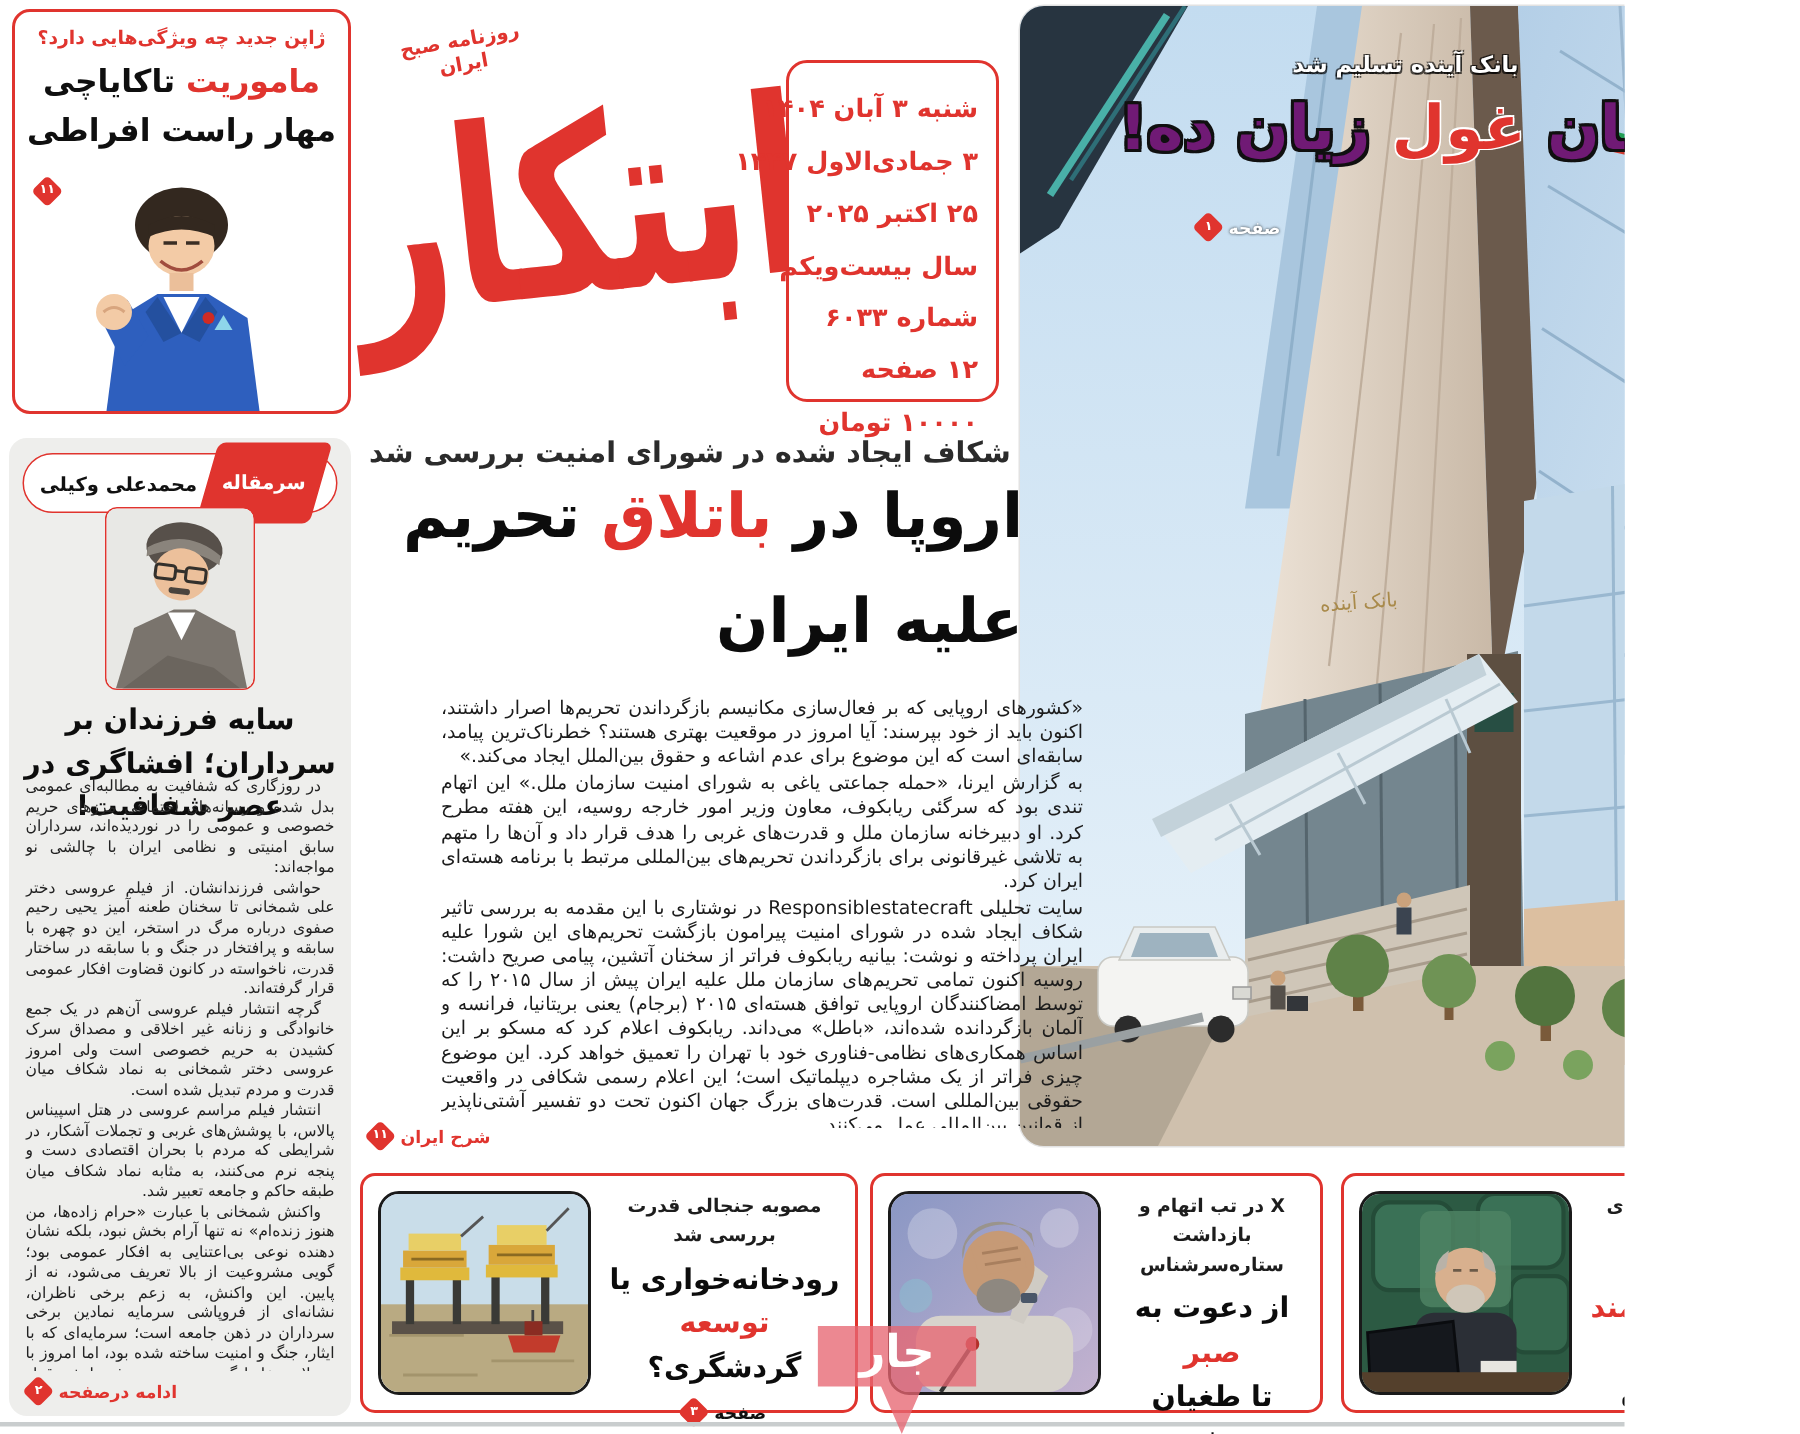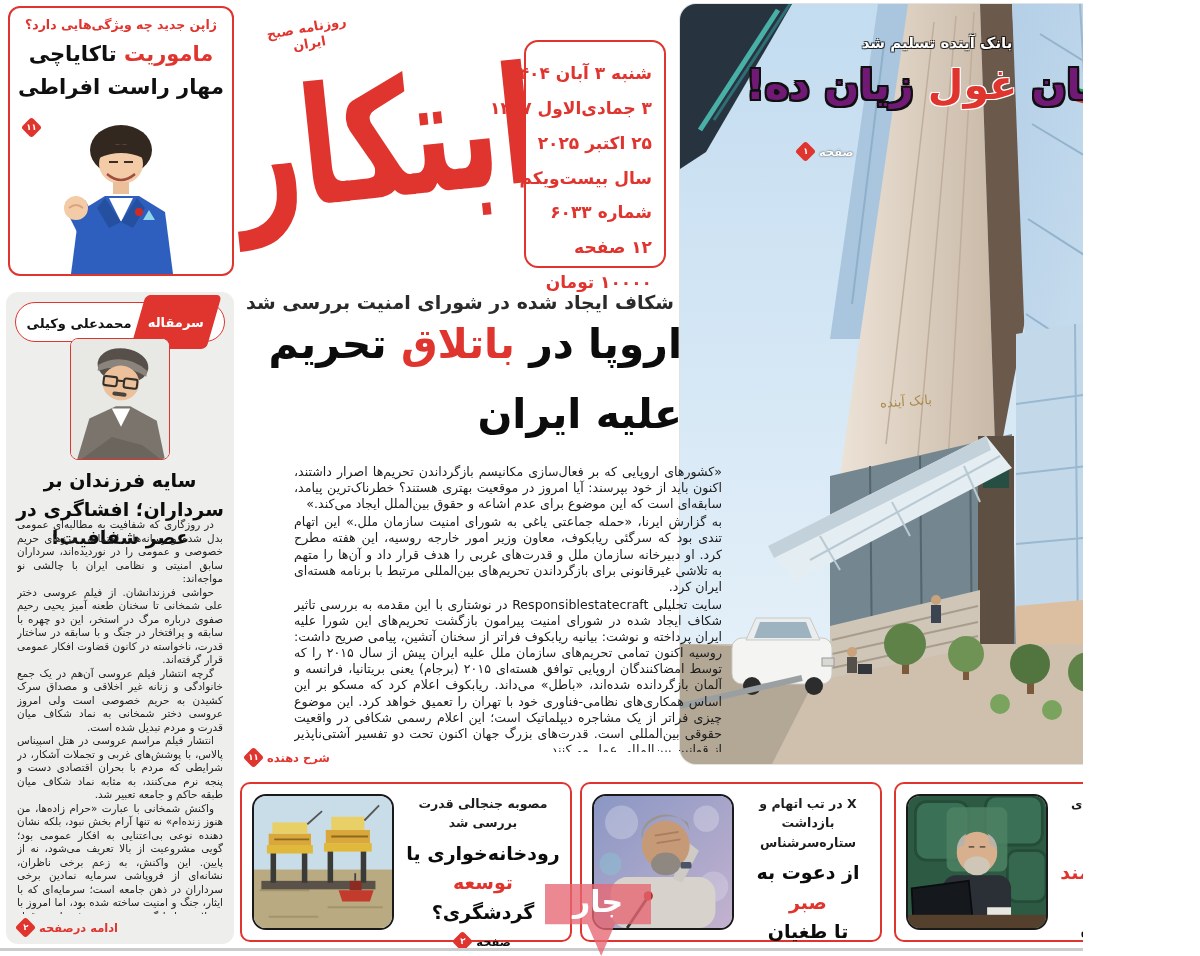--- a/index.html
+++ b/index.html
@@ -268,21 +268,21 @@
     <span class="red-word">باتلاق</span>
     <span>تحریم</span><br>
     <span>علیه ایران</span>
   </div>
   <div class="main-body">
     <p>«کشورهای اروپایی که بر فعال‌سازی مکانیسم بازگرداندن تحریم‌ها اصرار داشتند، اکنون باید از خود بپرسند: آیا امروز در موقعیت بهتری هستند؟ خطرناک‌ترین پیامد، سابقه‌ای است که این موضوع برای عدم اشاعه و حقوق بین‌الملل ایجاد می‌کند.»</p>
     <p>به گزارش ایرنا، «حمله جماعتی یاغی به شورای امنیت سازمان ملل.» این اتهام تندی بود که سرگئی ریابکوف، معاون وزیر امور خارجه روسیه، این هفته مطرح کرد. او دبیرخانه سازمان ملل و قدرت‌های غربی را هدف قرار داد و آن‌ها را متهم به تلاشی غیرقانونی برای بازگرداندن تحریم‌های بین‌المللی مرتبط با برنامه هسته‌ای ایران کرد.</p>
     <p>سایت تحلیلی Responsiblestatecraft در نوشتاری با این مقدمه به بررسی تاثیر شکاف ایجاد شده در شورای امنیت پیرامون بازگشت تحریم‌های این شورا علیه ایران پرداخته و نوشت: بیانیه ریابکوف فراتر از سخنان آتشین، پیامی صریح داشت: روسیه اکنون تمامی تحریم‌های سازمان ملل علیه ایران پیش از سال ۲۰۱۵ را که توسط امضاکنندگان اروپایی توافق هسته‌ای ۲۰۱۵ (برجام) یعنی بریتانیا، فرانسه و آلمان بازگردانده شده‌اند، «باطل» می‌داند. ریابکوف اعلام کرد که مسکو بر این اساس همکاری‌های نظامی-فناوری خود با تهران را تعمیق خواهد کرد. این موضوع چیزی فراتر از یک مشاجره دیپلماتیک است؛ این اعلام رسمی شکافی در واقعیت حقوقی بین‌المللی است. قدرت‌های بزرگ جهان اکنون تحت دو تفسیر آشتی‌ناپذیر از قوانین بین‌المللی عمل می‌کنند.</p>
   </div>
   <span class="pgrow main-continue">
-    <span class="cont-label">شرح دهنده</span>
+    <span class="cont-label">شرح ایران</span>
     <span class="diamond">
         <b>۱۱</b>
       </span>
   </span>
 
   <div class="edit-col">
     <div class="edit-pill">
       <div class="edit-author">محمدعلی وکیلی</div>
       <div class="edit-ribbon">
         <span>سرمقاله</span>

